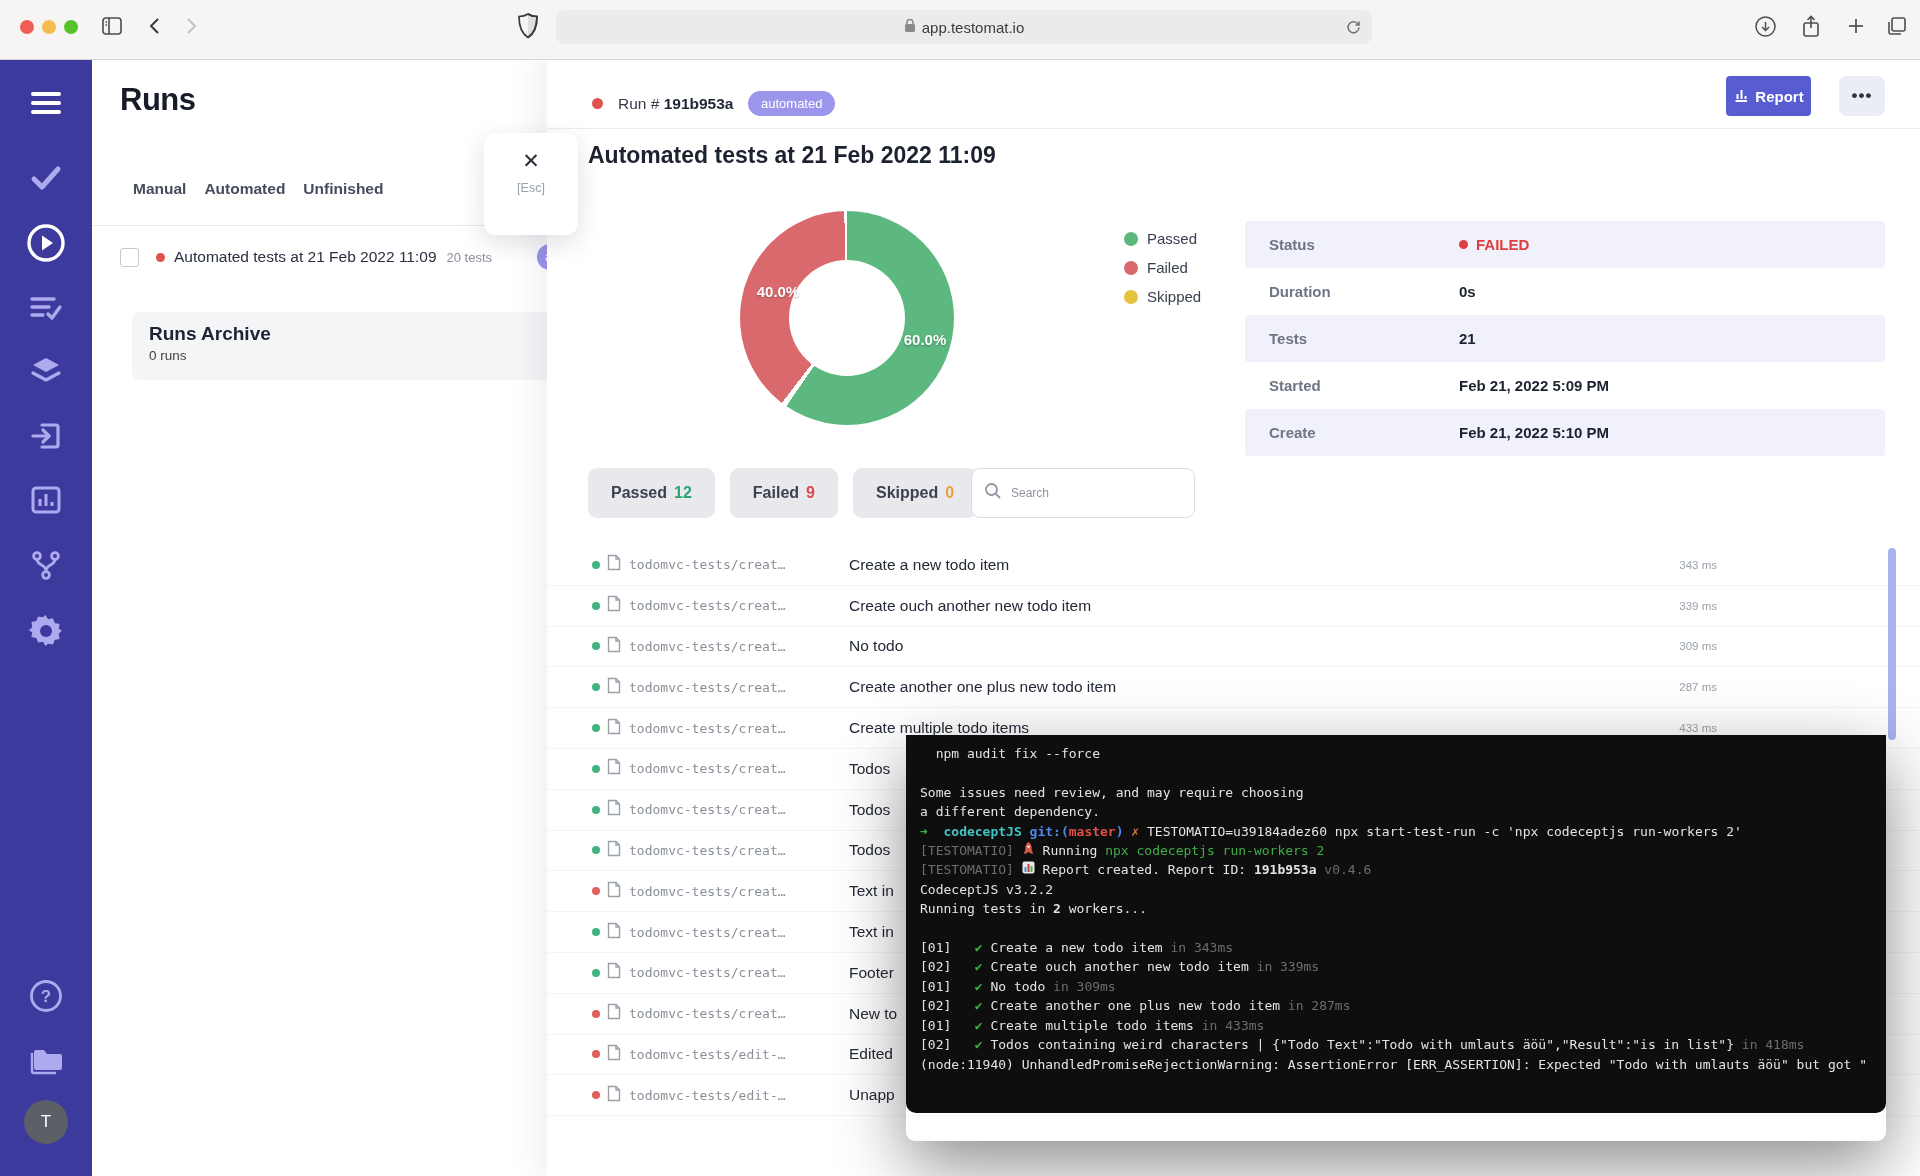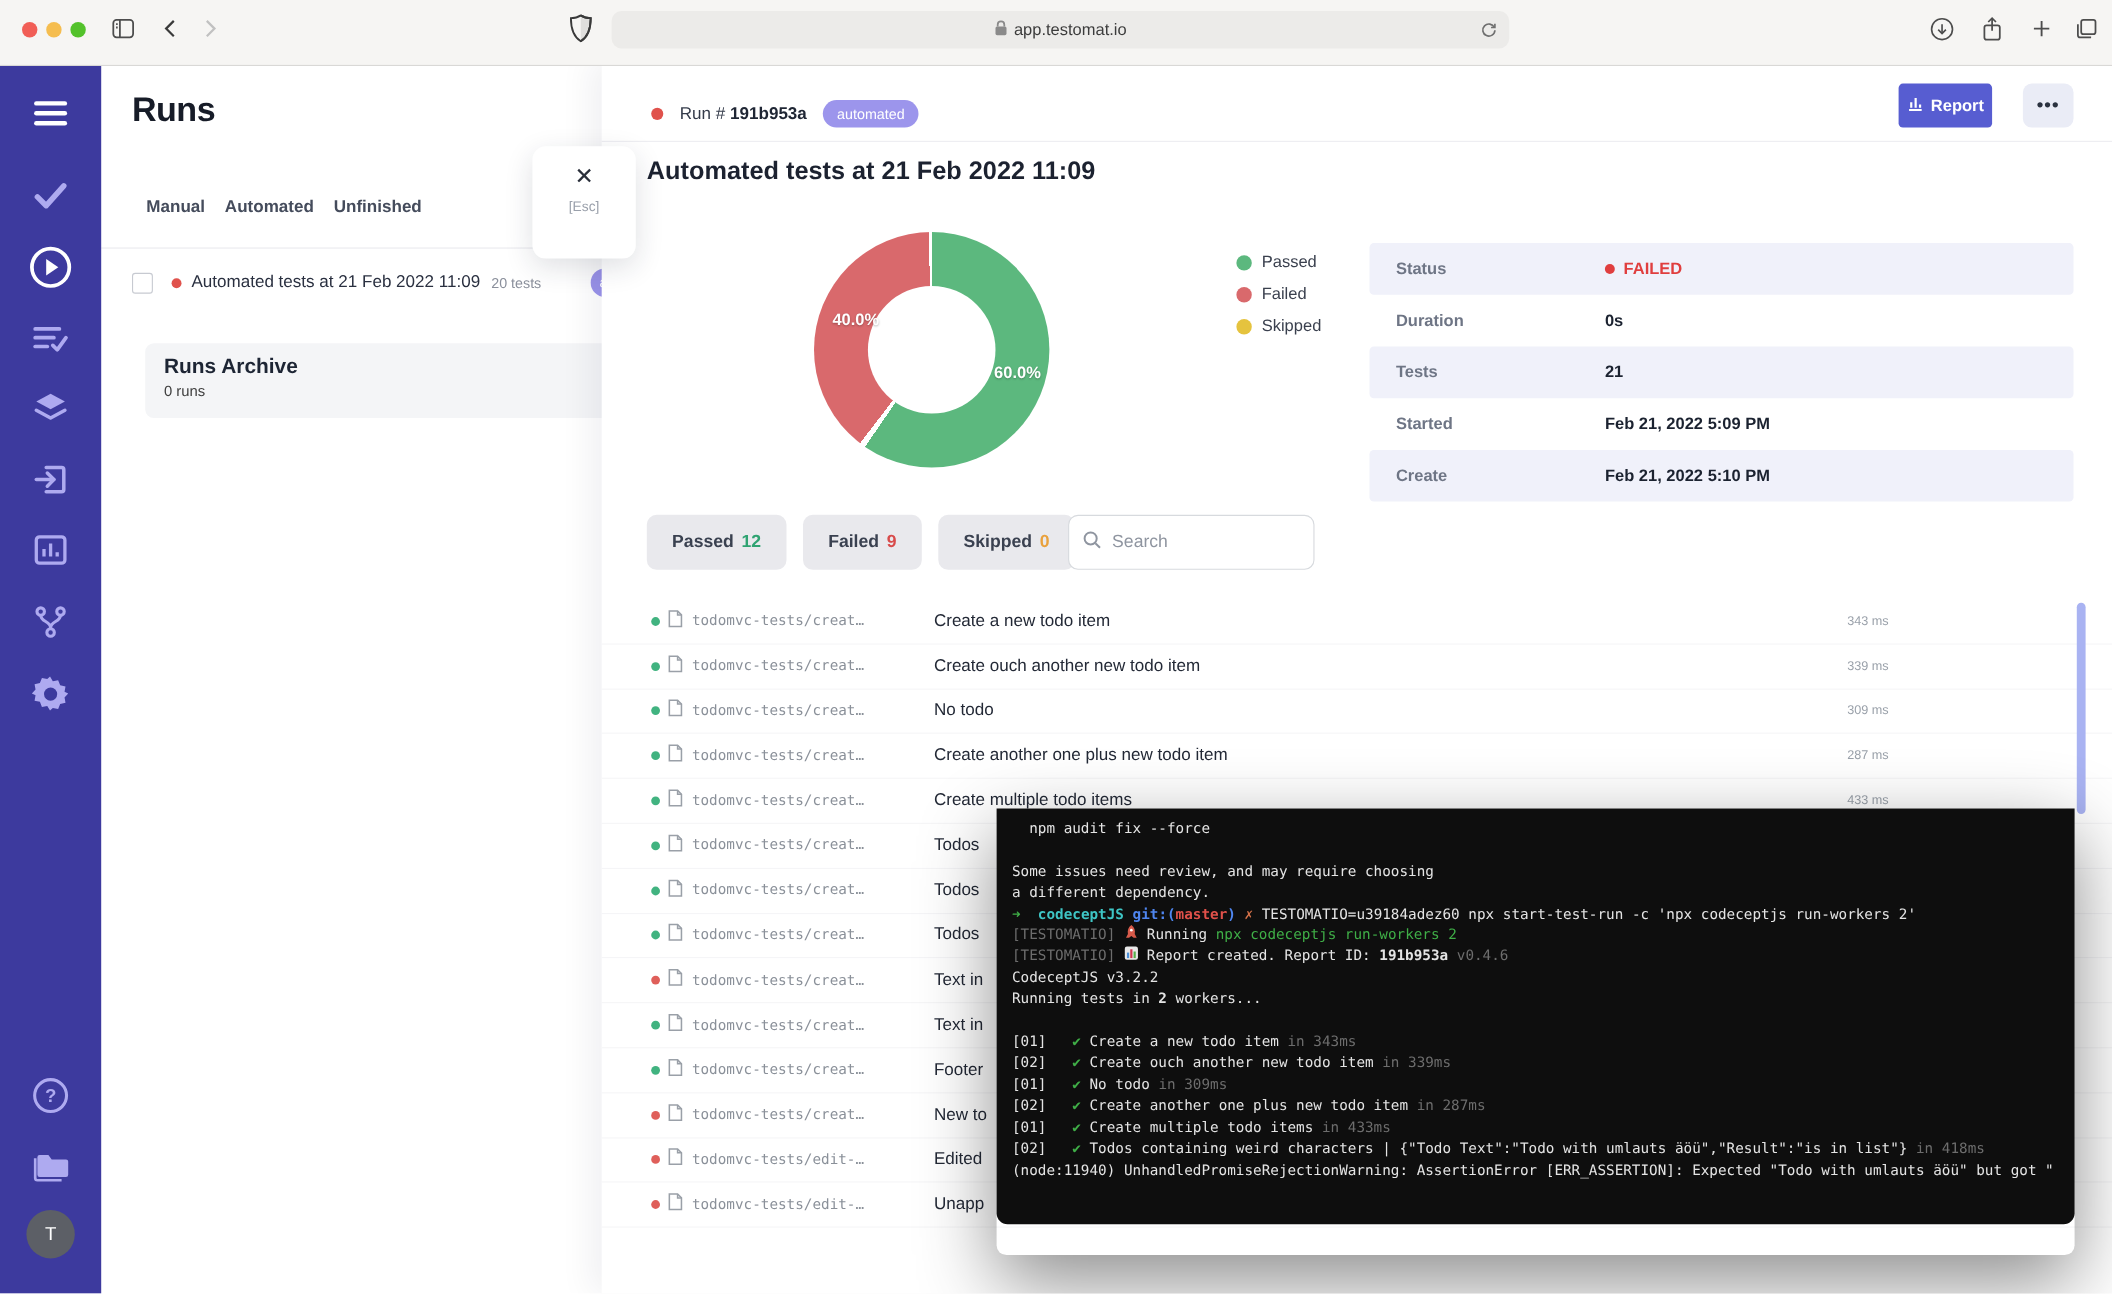--- a/index.html
+++ b/index.html
@@ -70,21 +70,21 @@
   .sum-row.odd { background:#f0f1fa; border-radius:4px; }
   .sum-label { width:190px; font-size:15px; font-weight:700; color:#6e7585; }
   .sum-value { font-size:15px; font-weight:700; color:#1b2230; display:flex; align-items:center; gap:8px; }
   .sum-value.failed { color:#e03e3e; }
   .st-dot { width:9px; height:9px; border-radius:50%; background:#e03e3e; display:inline-block; }
 
   
   .filters { position:absolute; left:41px; top:414px; display:flex; gap:15px; }
   .filter-btn { height:50px; border:none; border-radius:9px; background:#e9e9ed; padding:0 23px; font-family:inherit; font-size:16px; font-weight:700; color:#3a4150; display:flex; align-items:center; gap:7px; cursor:pointer; }
   .search-box { position:absolute; left:424px; top:414px; width:224px; height:50px; background:#fff; border:1.5px solid #d7dade; border-radius:9px; display:flex; align-items:center; padding:0 12px; gap:9px; }
-  .search-box input { border:none; outline:none; font-family:inherit; font-size:16px; color:#3a4150; width:150px; background:transparent; }
+  .search-box input { border:none; outline:none; font-family:inherit; font-size:12px; color:#3a4150; width:150px; background:transparent; }
   .search-box input::placeholder { color:#8f95a0; }
 
   
   .tests { position:absolute; left:0; top:491px; width:1373px; }
   .test-row { height:40.8px; display:flex; align-items:center; padding-left:45px; border-bottom:1px solid #f5f5f7; cursor:pointer; }
   .td-dot { width:8px; height:8px; border-radius:50%; flex:none; }
   .td-dot.passed { background:#41b380; }
   .td-dot.failed { background:#df5f5a; }
   .td-fileic { margin-left:7px; flex:none; }
   .td-file { margin-left:8px; width:210px; font-family:"DejaVu Sans Mono", monospace; font-size:13px; color:#8a9099; white-space:nowrap; overflow:hidden; flex:none; }

